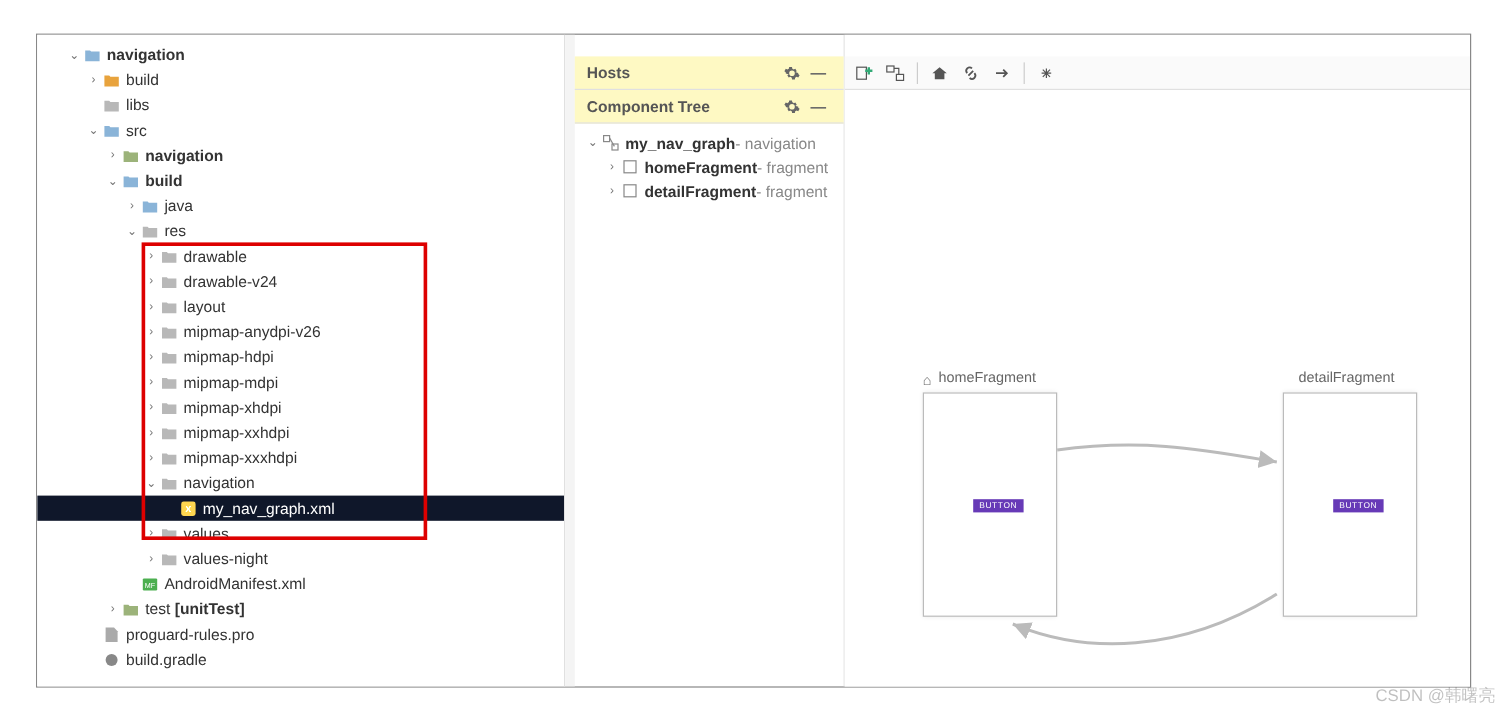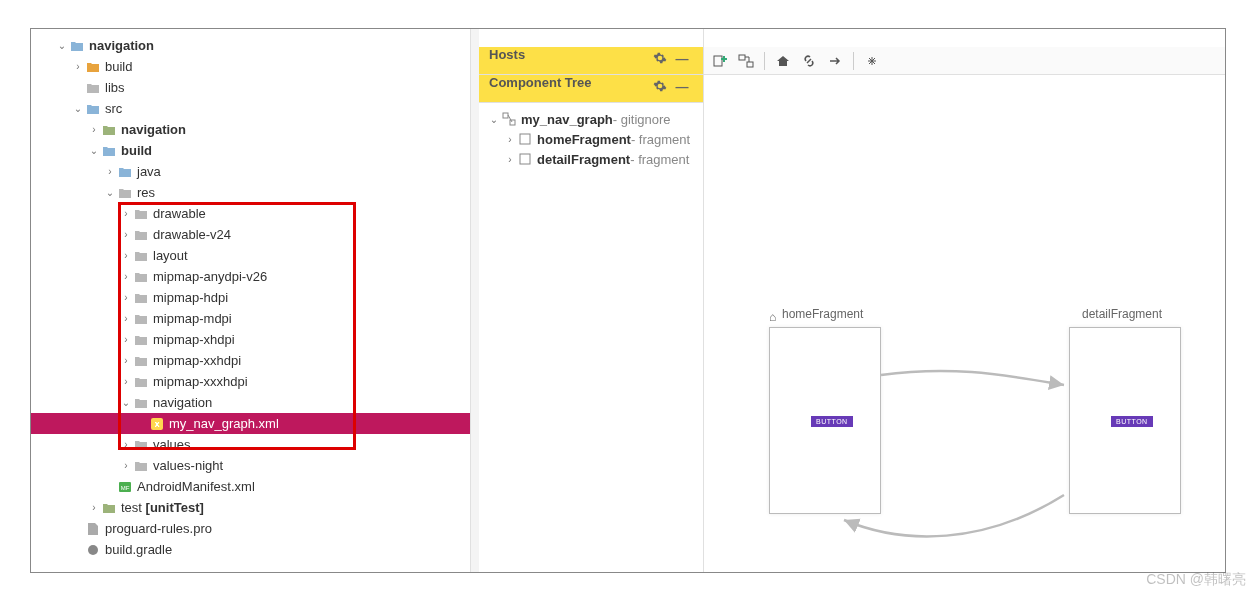--- a/index.html
+++ b/index.html
@@ -5,32 +5,32 @@
 * { box-sizing: border-box; margin: 0; padding: 0; }
 body { font-family: -apple-system, "Segoe UI", Arial, sans-serif; font-size: 13px; color: #333; background: #fff; width: 1256px; height: 593px; overflow: hidden; position: relative; }
 .border-outer { position: absolute; top: 28px; left: 30px; right: 30px; bottom: 20px; border: 1px solid #888; }
 .splitter { display: flex; height: 100%; }
 .pane-left { width: 440px; background: #fff; border-right: 1px solid #e0e0e0; overflow: hidden; }
 .gutter { width: 8px; background: #f4f4f4; }
 .pane-right { flex: 1; display: flex; flex-direction: column; position: relative; }
 
 .tree { padding-top: 6px; }
 .row { display: flex; align-items: center; height: 21px; white-space: nowrap; cursor: default; }
-.row.sel { background: #be185d; color: #fff; }
+.row.sel { background: #0f172a; color: #fff; }
 .row.sel .folder-icon, .row.sel .file-icon { filter: brightness(2); }
 .chev { width: 14px; text-align: center; color: #767676; font-size: 10px; user-select: none; }
 .blank { width: 14px; }
 .ind { display: inline-block; }
 .folder-icon, .file-icon { width: 16px; height: 16px; display: inline-flex; align-items: center; justify-content: center; margin-right: 4px; }
 .label { }
 .bold { font-weight: bold; }
 
 .red-box { position: absolute; border: 3px solid #d00; pointer-events: none; top: 173px; left: 87px; width: 238px; height: 248px; }
 
-.panel-header { height: 28px; display: flex; padding: 0 10px; border-bottom: 1px solid #e0e0e0; background: #fde047; font-weight: bold; color: #555; }
+.panel-header { height: 28px; display: flex; align-items: center; padding: 0 10px; border-bottom: 1px solid #e0e0e0; background: #fef9c3; font-weight: bold; color: #555; }
 .panel-header .spacer { flex: 1; }
 .hdr-icon { width: 22px; height: 22px; display: inline-flex; align-items: center; justify-content: center; color: #666; cursor: pointer; }
 
 .rh-row { display: flex; flex: 1; }
 .r-left { width: 225px; display: flex; flex-direction: column; border-right: 1px solid #e0e0e0; }
 .r-right { flex: 1; position: relative; background: #fff; }
 
 .toolbar { height: 28px; display: flex; align-items: center; gap: 2px; padding: 0 4px; border-bottom: 1px solid #e0e0e0; background: #fafafa; }
 .tb-sep { width: 1px; height: 18px; background: #ccc; margin: 0 4px; }
 .tb-btn { width: 24px; height: 24px; display: inline-flex; align-items: center; justify-content: center; color: #555; cursor: pointer; }
@@ -344,21 +344,21 @@
                 <span class="ind" style="width:4px"></span>
                 <span class="chev">⌄</span>
                 <span class="file-icon">
                   <svg width="14" height="14" viewBox="0 0 14 14">
                     <rect fill="none" stroke="#888" x="1" y="1" width="5" height="5"></rect>
                     <rect fill="none" stroke="#888" x="8" y="8" width="5" height="5"></rect>
                     <line stroke="#888" x1="6" y1="3" x2="10" y2="10"></line>
                   </svg>
                 </span>
                 <span class="bold">my_nav_graph</span>
-                <span class="muted"> - gitignore</span>
+                <span class="muted"> - navigation</span>
               </div>
           <div class="comp-row">
                 <span class="ind" style="width:20px"></span>
                 <span class="chev">›</span>
                 <span class="file-icon">
                   <svg width="14" height="14" viewBox="0 0 14 14">
                     <rect fill="none" stroke="#888" x="2" y="2" width="10" height="10"></rect>
                   </svg>
                 </span>
                 <span class="bold">homeFragment</span>

